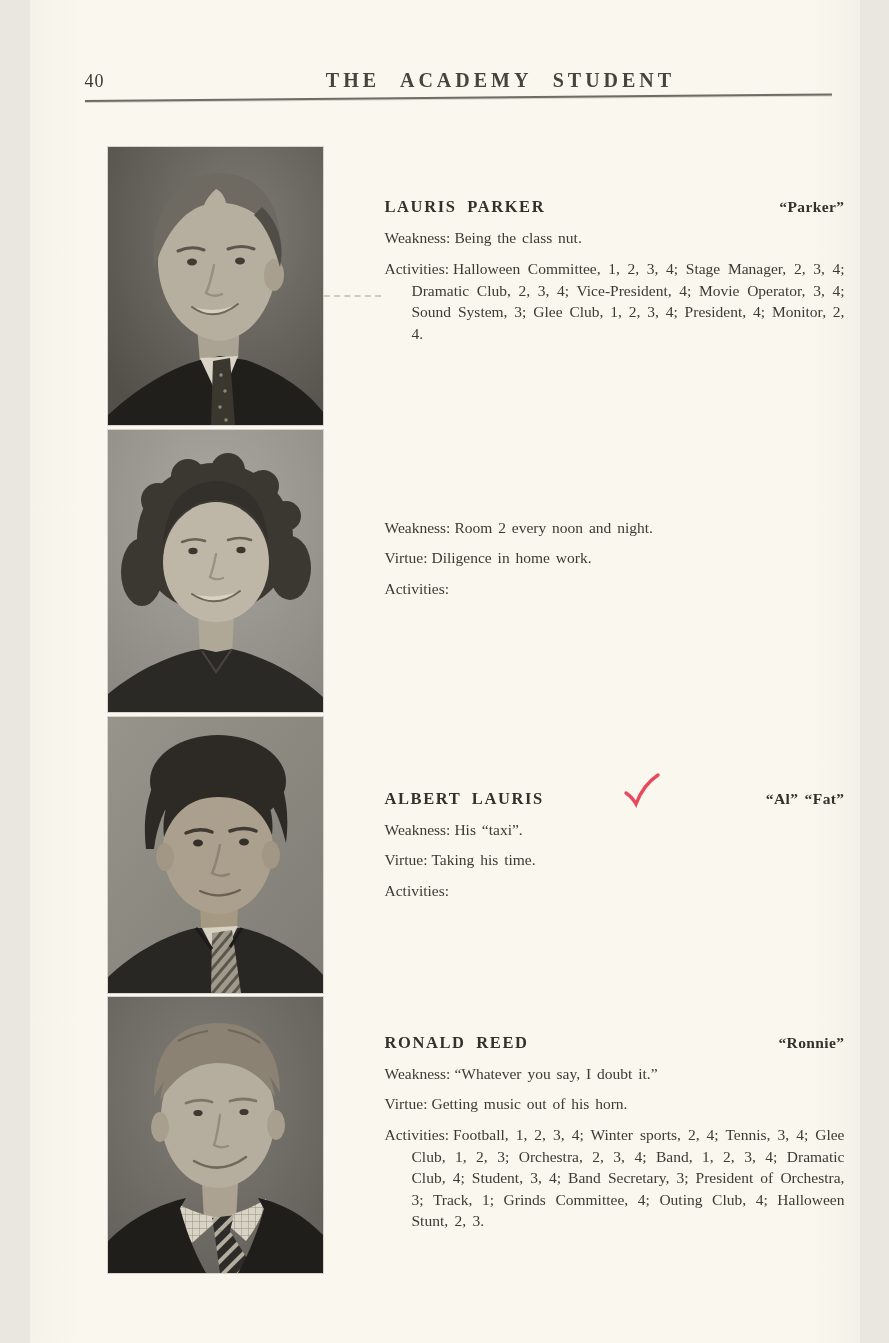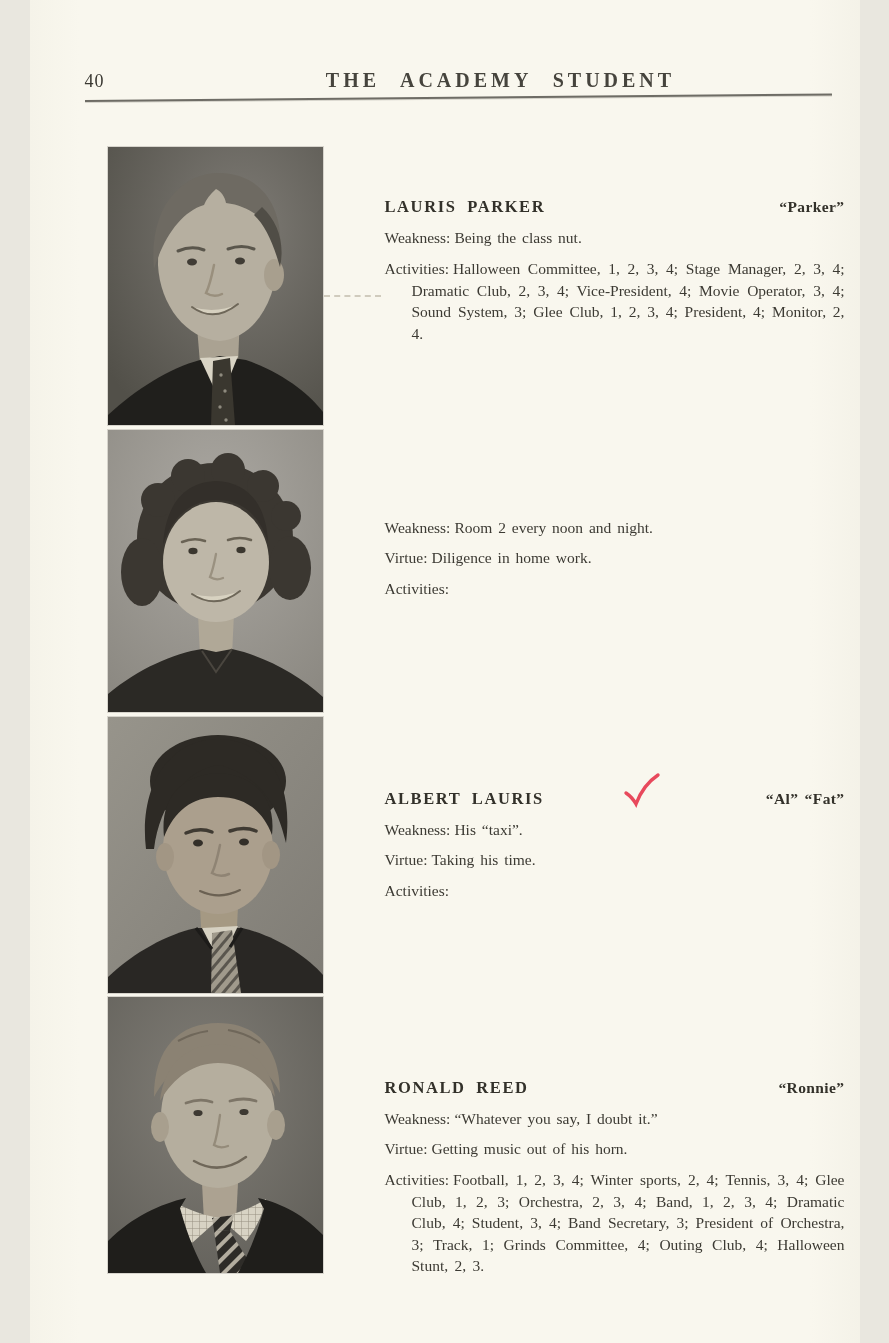--- a/index.html
+++ b/index.html
@@ -36,21 +36,21 @@
   .photo svg{display:block;width:100%;height:100%;}
   .photo-1{top:147px;height:278px;}
   .photo-2{top:430px;height:282px;}
   .photo-3{top:717px;height:276px;}
   .photo-4{top:997px;height:276px;}
   
   .entry-text{
     position:absolute;left:355px;width:460px;
     font-size:15.5px;line-height:19px;word-spacing:2px;
   }
-  .entry-1{top:197px;} .entry-2{top:507px;} .entry-3{top:789px;} .entry-4{top:1033px;margin-top:45px;}
+  .entry-1{top:197px;} .entry-2{top:507px;} .entry-3{top:789px;} .entry-4{top:1033px;}
   .entry-head{display:flex;justify-content:space-between;align-items:center;line-height:20px;}
   .student-name{font-weight:700;font-size:16.5px;letter-spacing:1.6px;word-spacing:5px;color:#33312a;}
   .student-nickname{font-weight:700;font-size:15.5px;letter-spacing:.4px;color:#33312a;white-space:nowrap;}
   .trait-line{margin-top:11px;}
   .trait-label{margin-right:4px;}
   .activities-para{
     margin-top:11px;line-height:21.5px;text-align:justify;
     padding-left:27px;text-indent:-27px;word-spacing:2.5px;
   }
   .activities-para.empty{text-align:left;}

